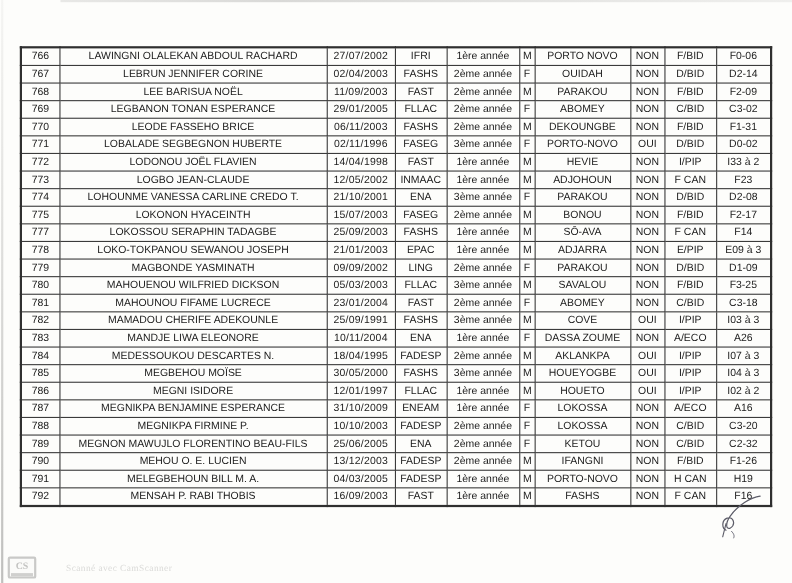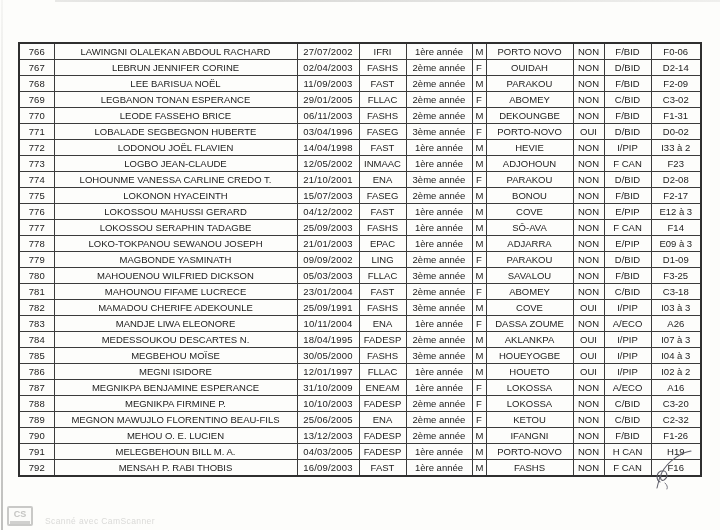--- a/index.html
+++ b/index.html
@@ -43,21 +43,21 @@
     position:absolute; top:475px; left:0; width:720px;
     text-align:center;
     font-size:9.5px; color:#2e2e2e;
   }
   .signature {
     position:absolute; left:645px; top:446px;
     width:52px; height:52px;
   }
   .watermark {
     position:absolute; left:7px; top:506px;
-    display:flex; align-items:flex-end; gap:12px;
+    display:flex; align-items:center; gap:27px;font-family:Liberation Serif, serif;
   }
   .cs-box {
     width:22px; height:16px;
     border:2px solid #c9c9c7;
     border-radius:2px;
     color:#c4c4c2;
     font-weight:bold; font-size:9px;
     text-align:center; line-height:12px;
     position:relative;
     background:#fbfbf9;
@@ -148,21 +148,21 @@
           <td class="col-year">2ème année</td>
           <td class="col-sex">M</td>
           <td class="col-city">DEKOUNGBE</td>
           <td class="col-status">NON</td>
           <td class="col-type">F/BID</td>
           <td class="col-code">F1-31</td>
         </tr>
         <tr>
           <td class="col-num">771</td>
           <td class="col-name">LOBALADE SEGBEGNON HUBERTE</td>
-          <td class="col-dob">03/04/1996</td>
+          <td class="col-dob">02/11/1996</td>
           <td class="col-school">FASEG</td>
           <td class="col-year">3ème année</td>
           <td class="col-sex">F</td>
           <td class="col-city">PORTO-NOVO</td>
           <td class="col-status">OUI</td>
           <td class="col-type">D/BID</td>
           <td class="col-code">D0-02</td>
         </tr>
         <tr>
           <td class="col-num">772</td>
@@ -204,32 +204,20 @@
           <td class="col-num">775</td>
           <td class="col-name">LOKONON HYACEINTH</td>
           <td class="col-dob">15/07/2003</td>
           <td class="col-school">FASEG</td>
           <td class="col-year">2ème année</td>
           <td class="col-sex">M</td>
           <td class="col-city">BONOU</td>
           <td class="col-status">NON</td>
           <td class="col-type">F/BID</td>
           <td class="col-code">F2-17</td>
-        </tr>
-        <tr>
-          <td class="col-num">776</td>
-          <td class="col-name">LOKOSSOU MAHUSSI GERARD</td>
-          <td class="col-dob">04/12/2002</td>
-          <td class="col-school">FAST</td>
-          <td class="col-year">1ère année</td>
-          <td class="col-sex">M</td>
-          <td class="col-city">COVE</td>
-          <td class="col-status">NON</td>
-          <td class="col-type">E/PIP</td>
-          <td class="col-code">E12 à 3</td>
         </tr>
         <tr>
           <td class="col-num">777</td>
           <td class="col-name">LOKOSSOU SERAPHIN TADAGBE</td>
           <td class="col-dob">25/09/2003</td>
           <td class="col-school">FASHS</td>
           <td class="col-year">1ère année</td>
           <td class="col-sex">M</td>
           <td class="col-city">SÔ-AVA</td>
           <td class="col-status">NON</td>

